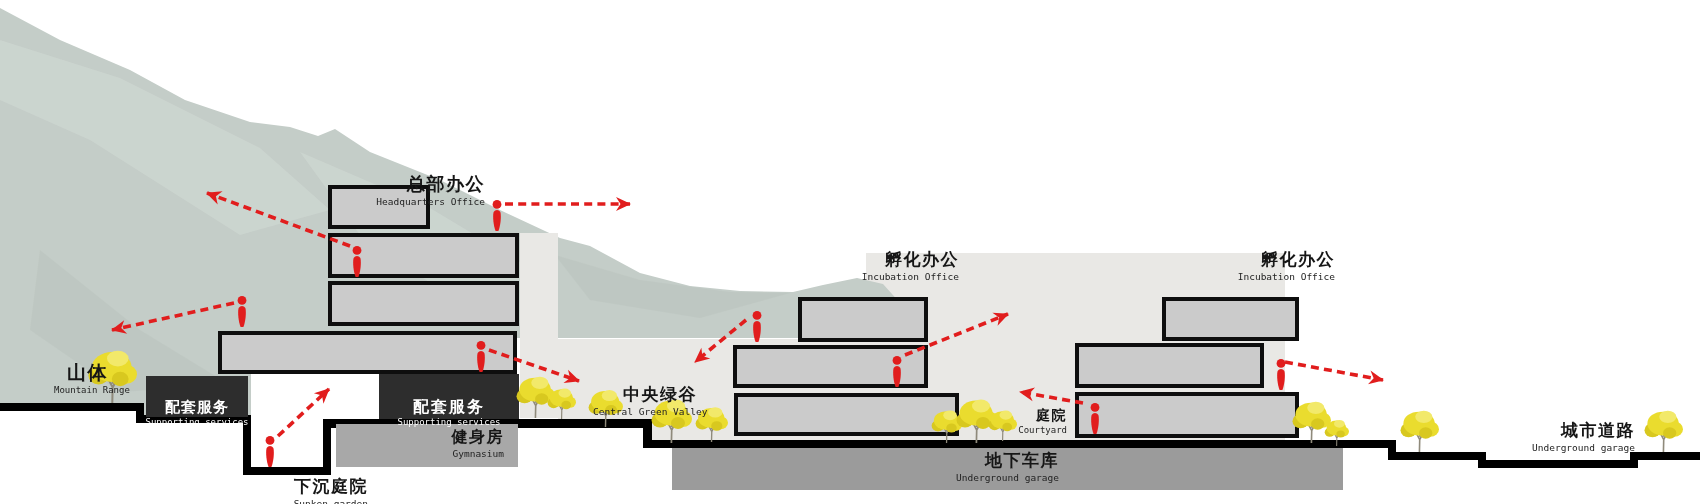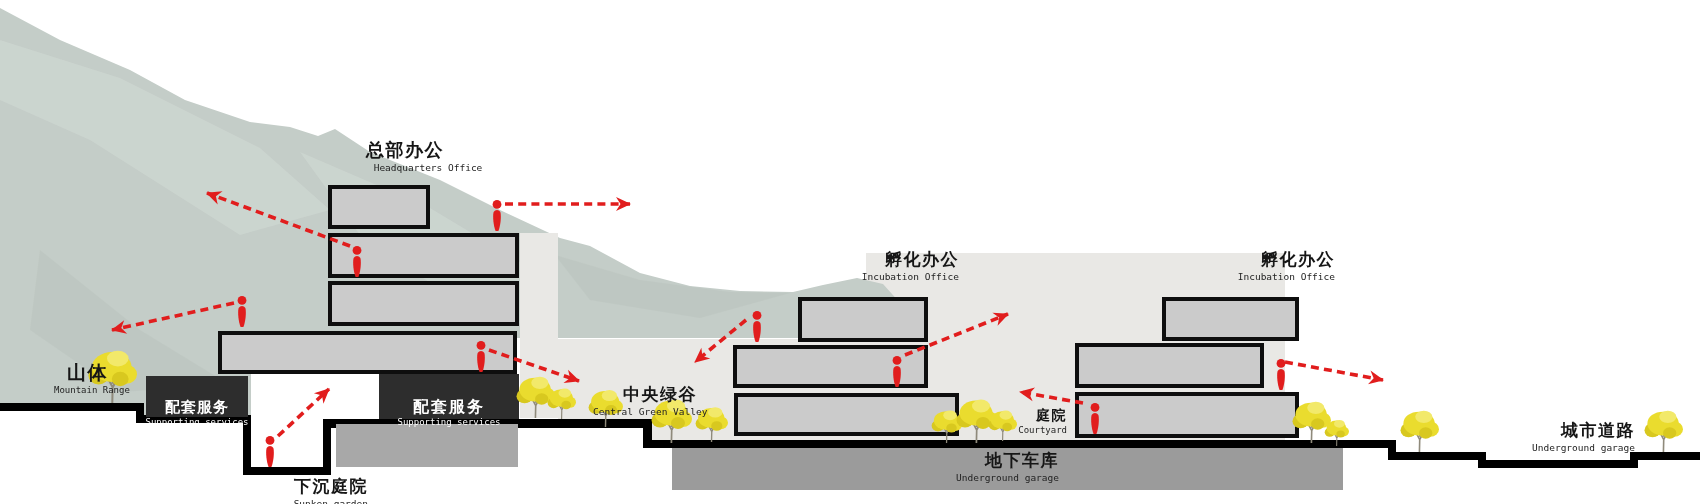--- a/index.html
+++ b/index.html
@@ -30,21 +30,21 @@
   .svc{position:absolute;background:var(--c-dark-box,#2d2d2d);color:var(--c-text-light,#fff);
        display:flex;flex-direction:column;align-items:center;justify-content:center;line-height:1;}
   .svc .zh{font-weight:bold;font-size:16px;letter-spacing:2px;margin-top:33px;}
   .svc.small .zh{font-size:15px;letter-spacing:1px;}
   .svc .en{font-family:"DejaVu Sans Mono","Liberation Mono",monospace;font-size:9px;margin-top:3px;white-space:nowrap;}
   
   .lbl{position:absolute;text-align:right;color:var(--c-text-dark,#161616);line-height:1.1;}
   .lbl .zh{font-weight:bold;font-size:17px;letter-spacing:1.5px;white-space:nowrap;}
   .lbl .en{font-family:"DejaVu Sans Mono","Liberation Mono",monospace;font-size:9.5px;
            color:var(--c-text-sub,#232323);margin-top:3px;white-space:nowrap;padding-left:46px;}
-  .lbl--left{text-align:center;}
+  .lbl--left{text-align:right;margin-top:34px;}
   .lbl .zh.sz18{font-size:18px;}
   .lbl .zh.sz16{font-size:16px;}
   .lbl .zh.sz15{font-size:19px;}
   .lbl .zh.sz14{font-size:14px;}
 </style>
 </head>
 <body>
 
 <div class="stage">
 
@@ -179,20 +179,24 @@
     <div class="lbl lbl--left" style="left:325px;top:140px;width:160px">
       <div class="zh sz18">总部办公</div>
       <div class="en">Headquarters Office</div>
     </div>
 
     <div class="lbl" style="left:213px;top:477px;width:155px">
       <div class="zh">下沉庭院</div>
       <div class="en">Sunken garden</div>
     </div>
 
+    <div class="lbl" style="left:354px;top:428px;width:150px">
+      <div class="zh sz16">健身房</div>
+      <div class="en">Gymnasium</div>
+    </div>
 
     <div class="lbl" style="left:547px;top:385px;width:150px">
       <div class="zh">中央绿谷</div>
       <div class="en">Central Green Valley</div>
     </div>
 
     <div class="lbl" style="left:809px;top:250px;width:150px">
       <div class="zh">孵化办公</div>
       <div class="en">Incubation Office</div>
     </div>

